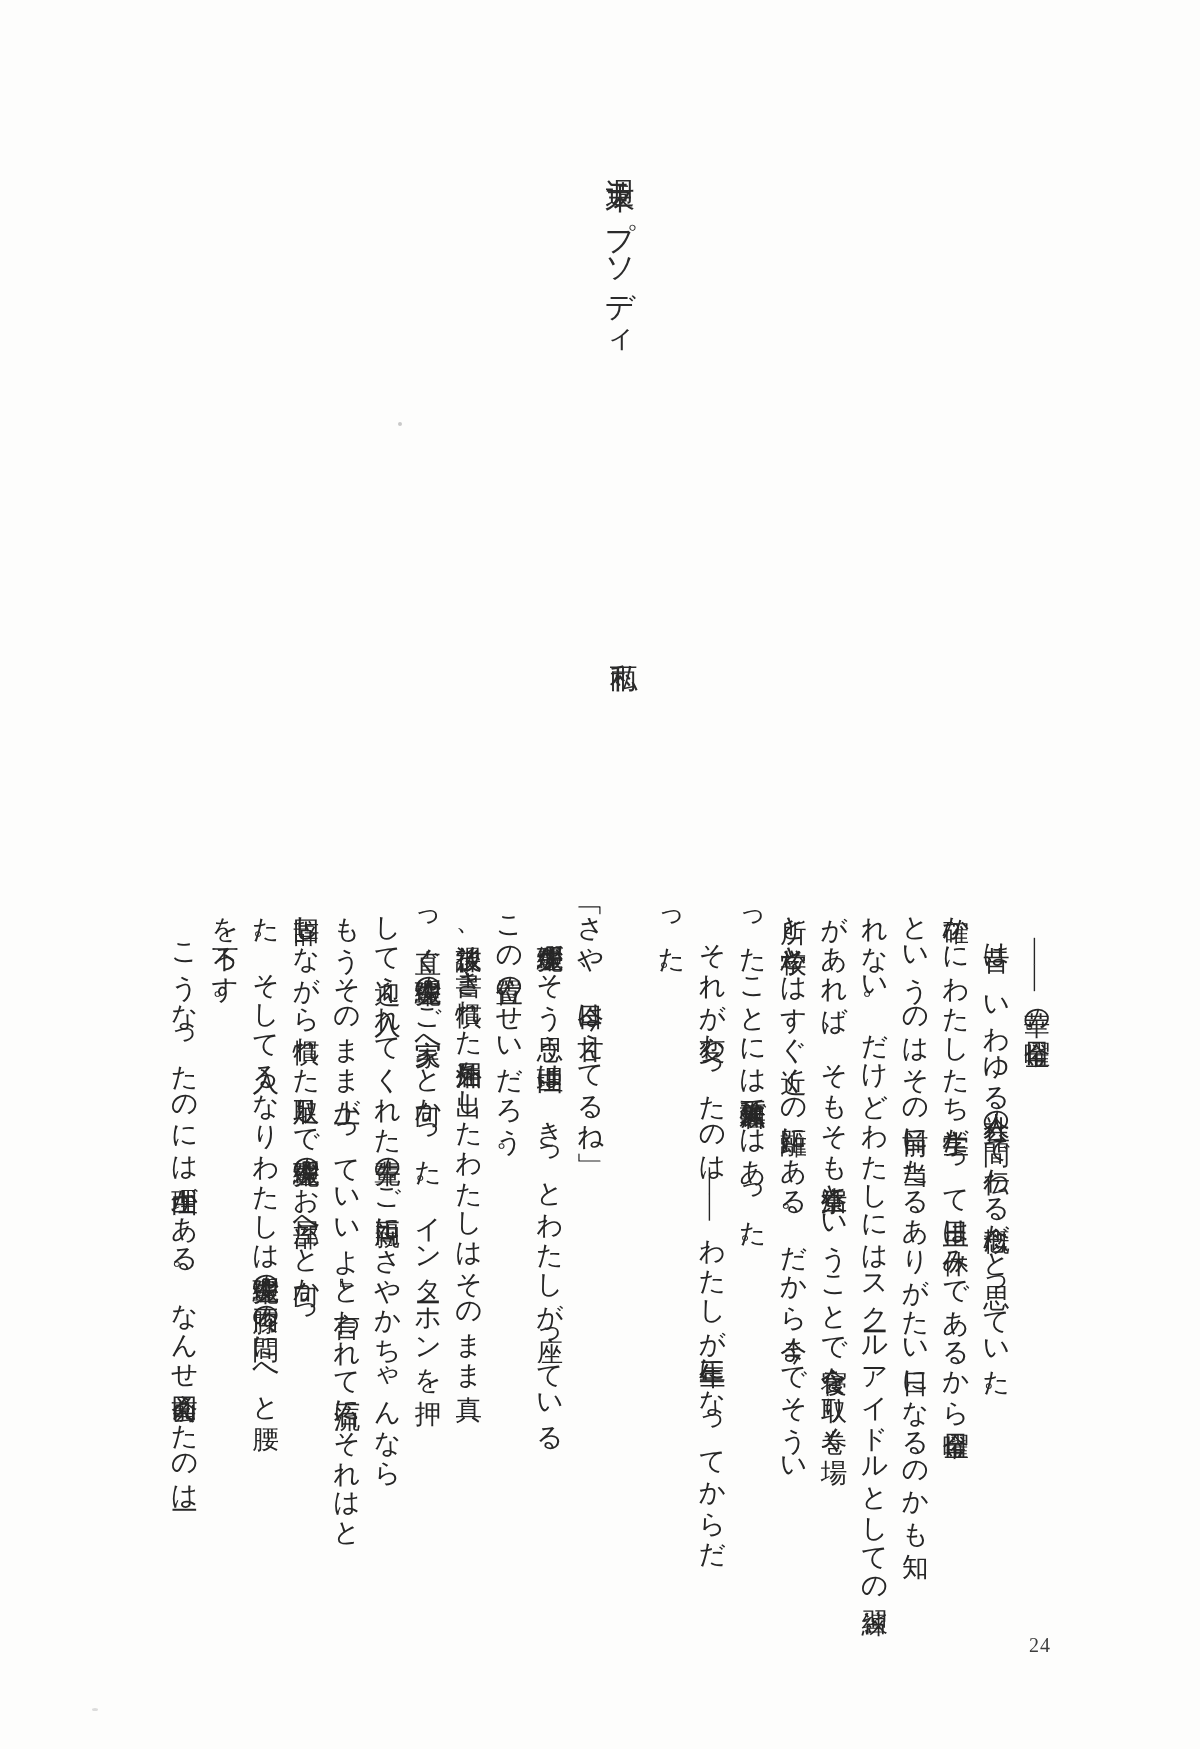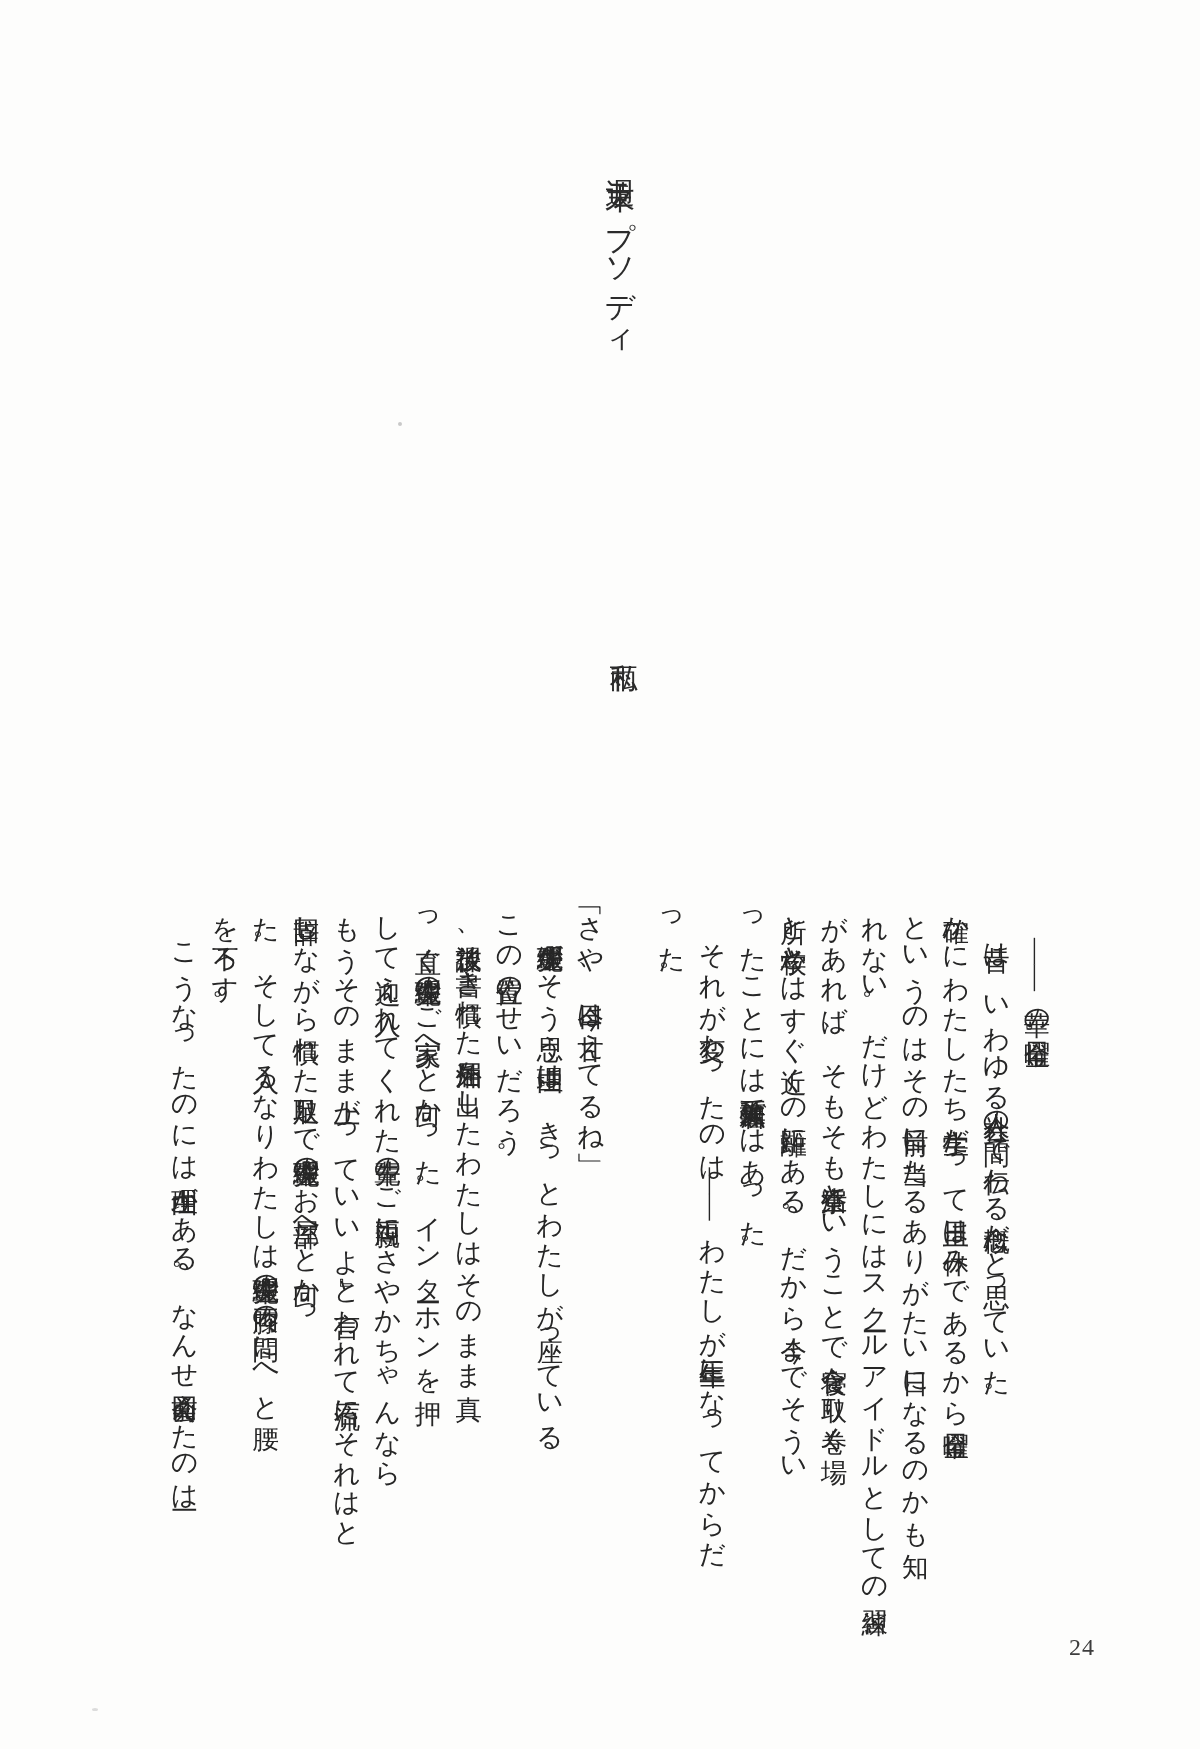--- a/index.html
+++ b/index.html
@@ -51,23 +51,23 @@
     padding: 0;
     line-height: 40.6px;
     white-space: nowrap;
   }
   .blank-line {
     width: 40.6px;
     height: 10px;
   }
   .page-number {
     position: absolute;
-    left: 1069px;
+    left: 1029px;
     top: 1634px;
-    font-size: 24px;
+    font-size: 20px;
     letter-spacing: 1px;
     color: #3d3d3d;
   }
   .speck-a {
     position: absolute;
     left: 398px;
     top: 422px;
     width: 4px;
     height: 4px;
     border-radius: 50%;

